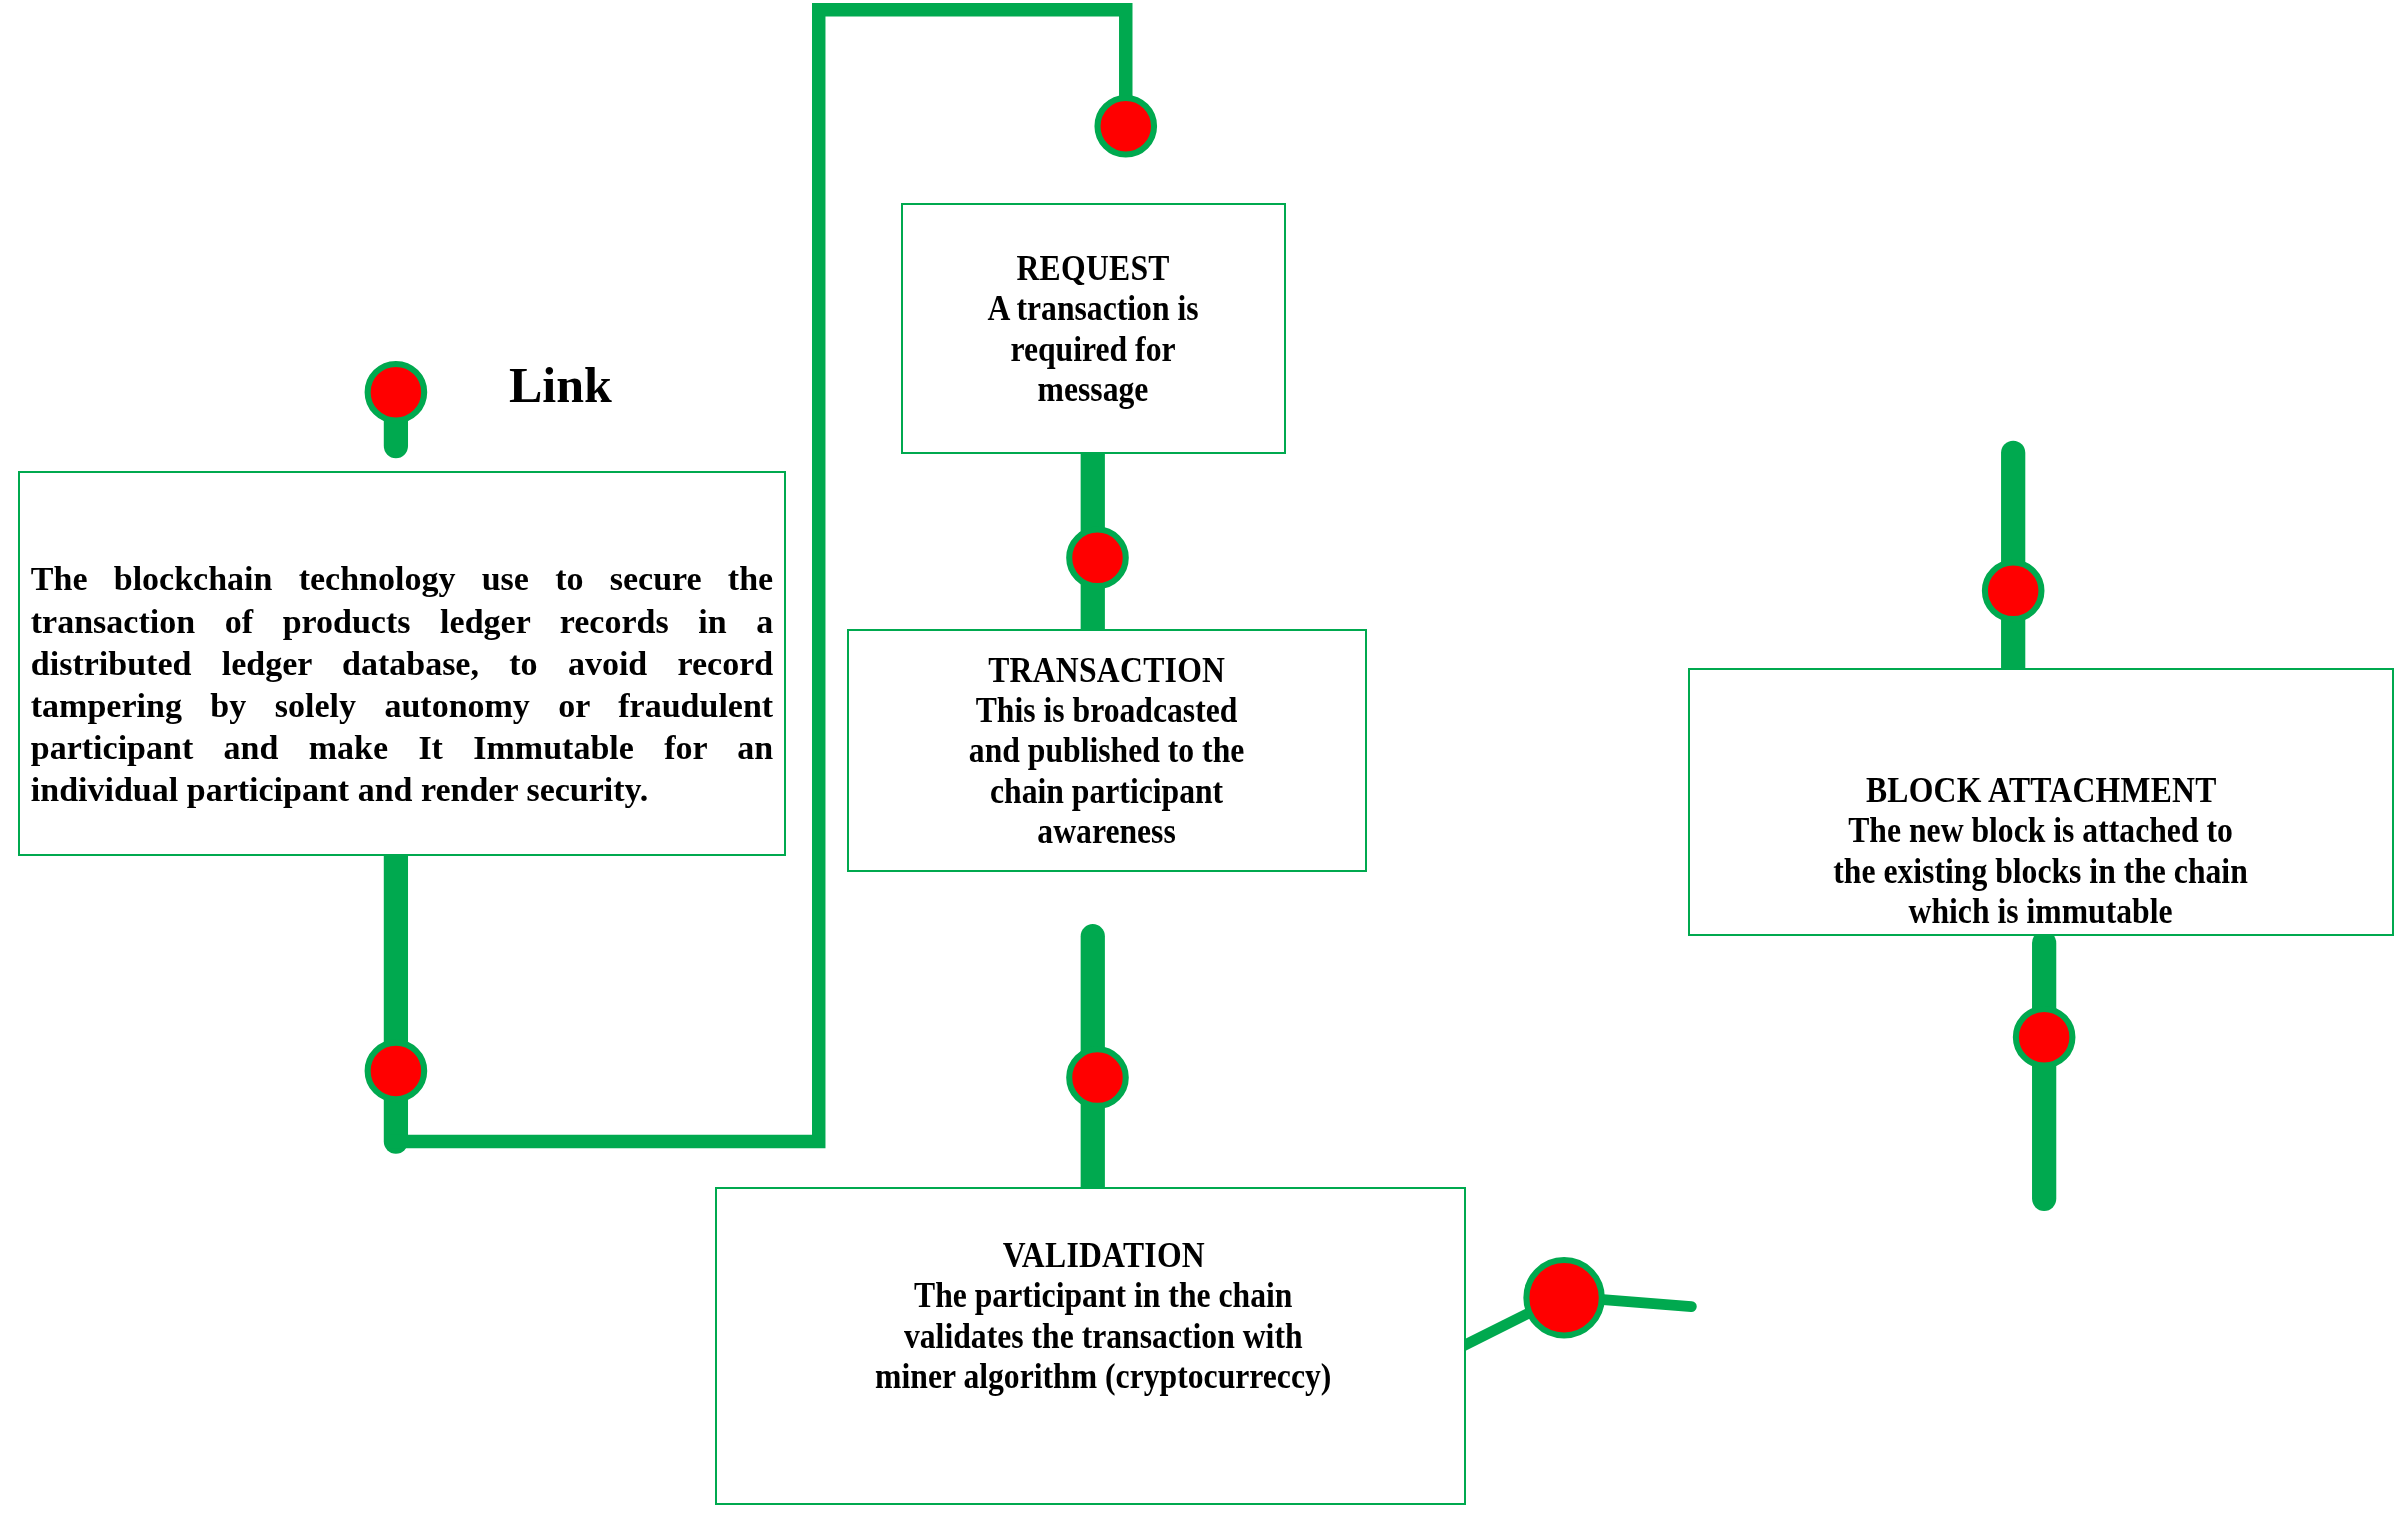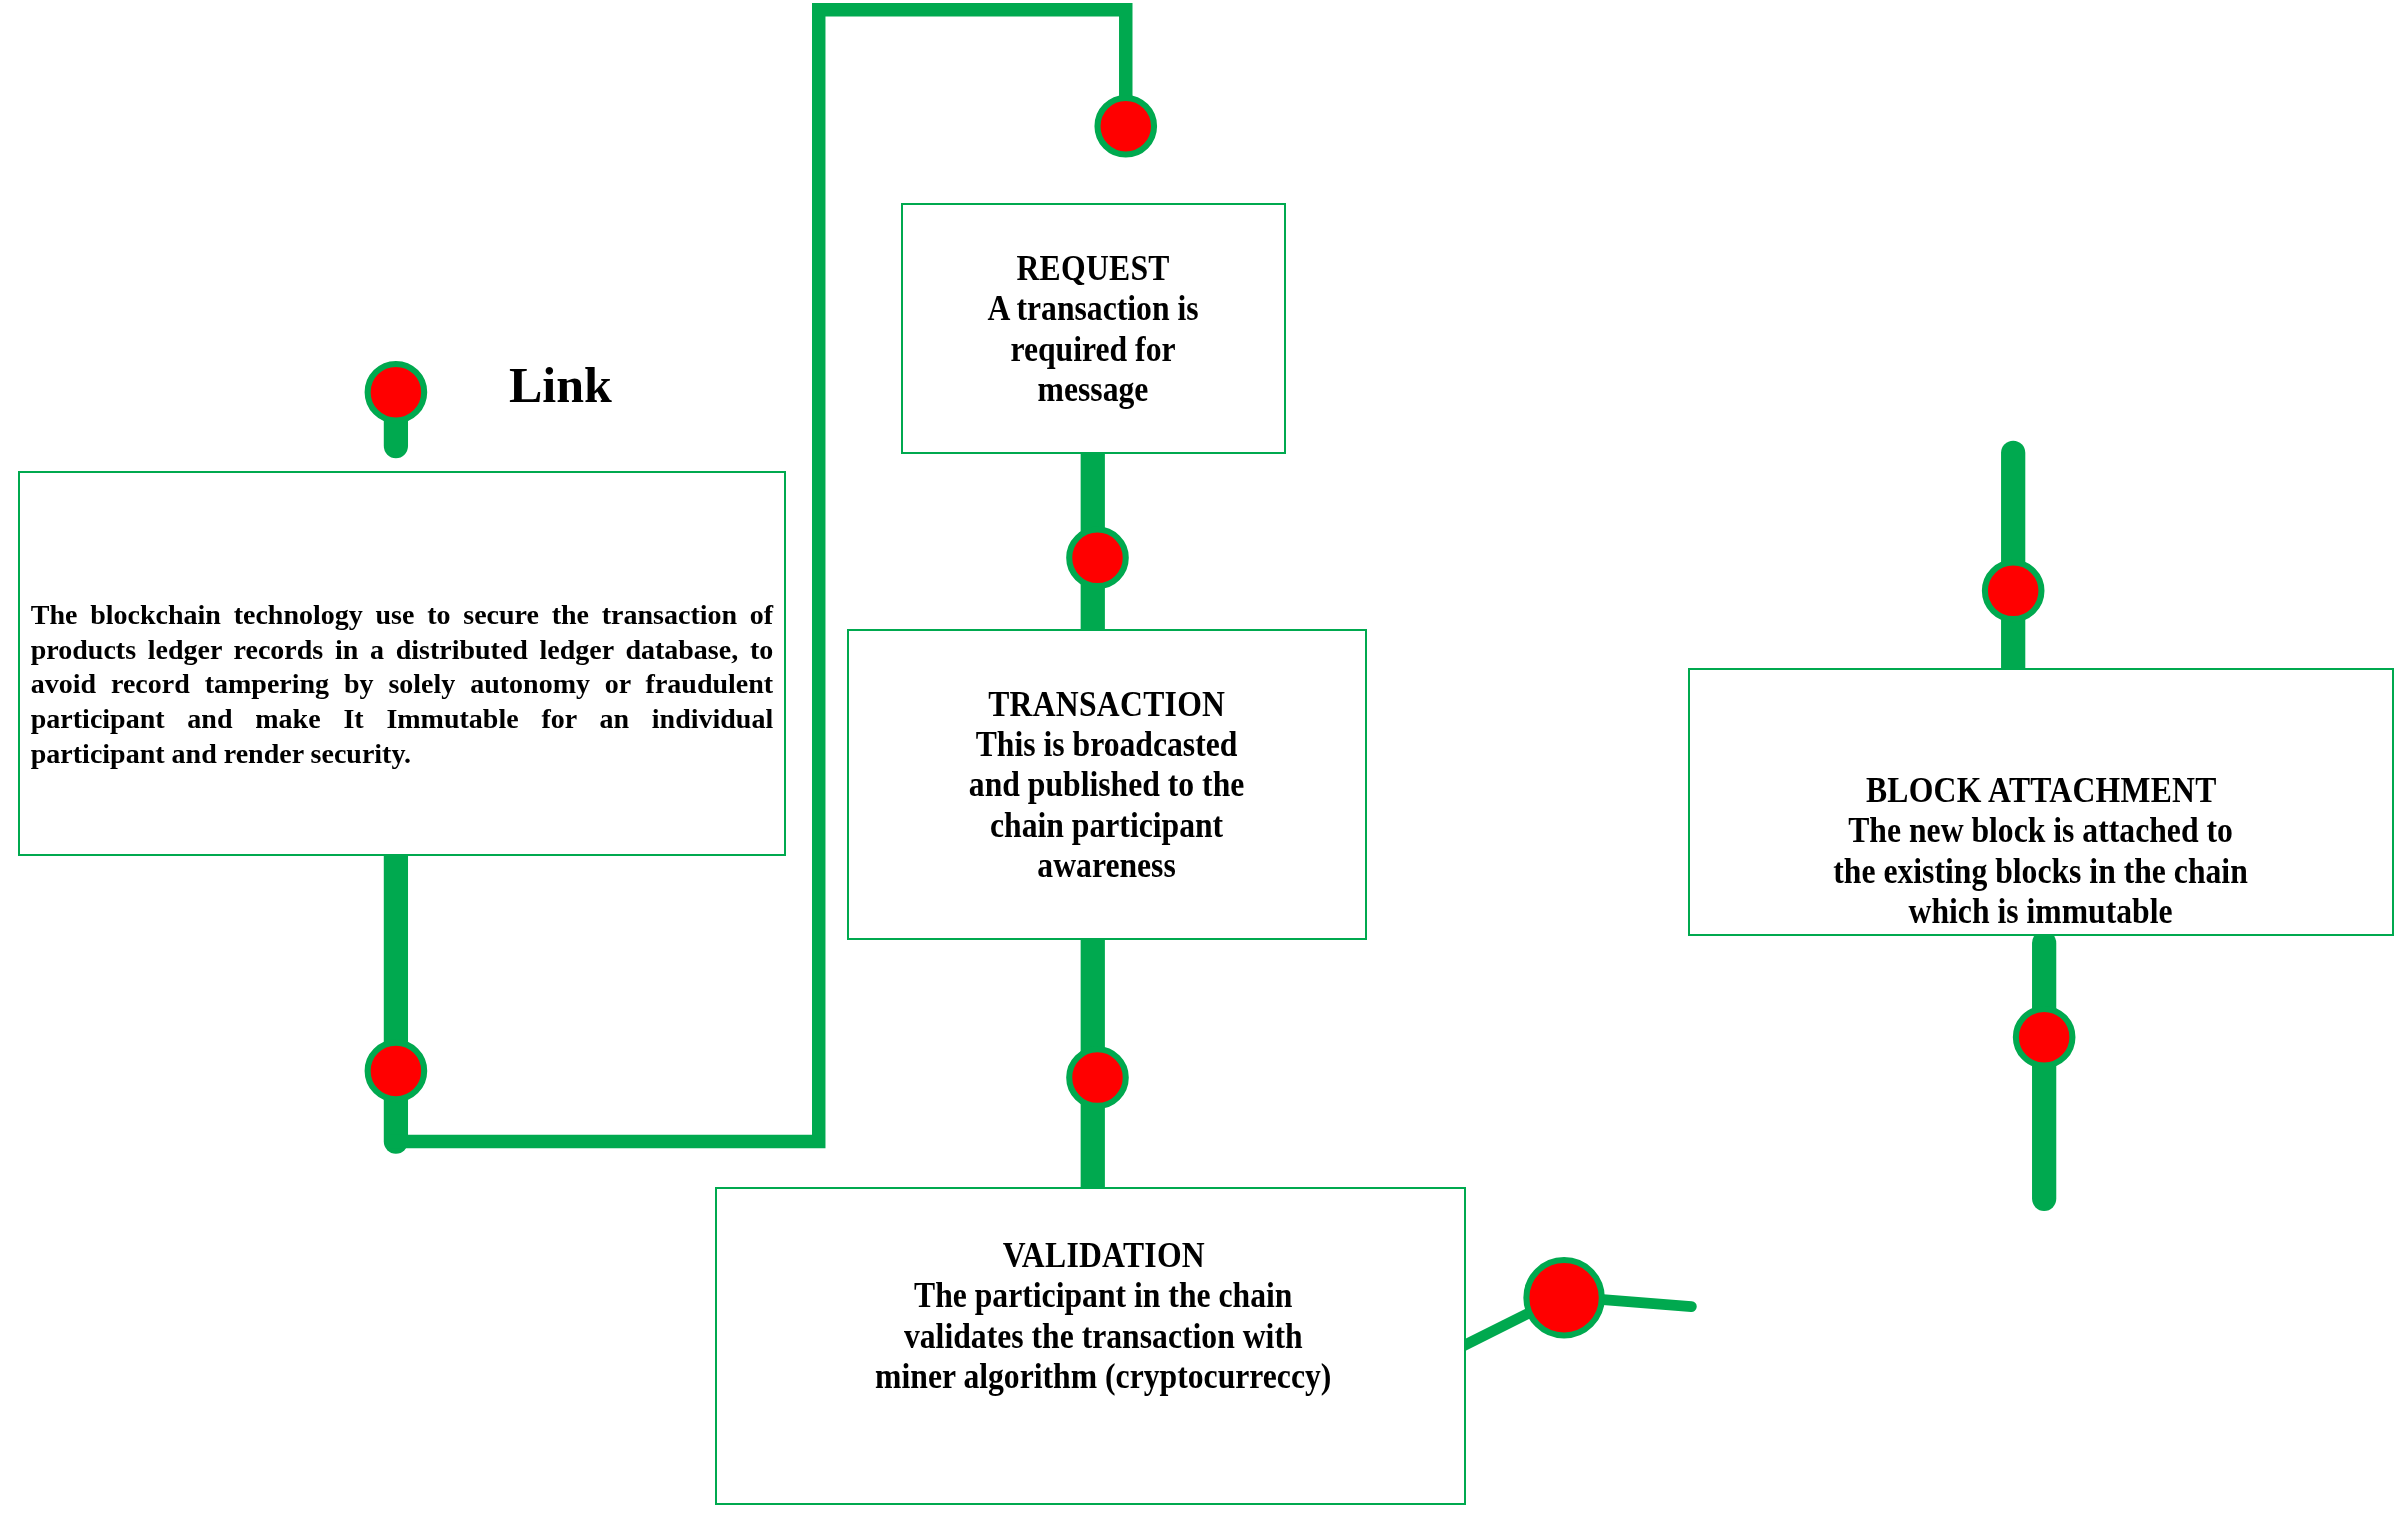--- a/index.html
+++ b/index.html
@@ -53,21 +53,21 @@
   .node-desc div { white-space: nowrap; }
 
   
   #link-box {
     padding: 9.4px 10.8px 6.7px 10.8px;
     align-items: stretch;
     justify-content: center;
   }
   #link-box .para {
     font-weight: bold;
-    font-size: 28px;
+    font-size: 34px;
     line-height: 1.24;
     text-align: justify;
     text-align-last: left;
     color: #000;
     margin-top: 40px;
   }
   .link-label {
     position: absolute;
     font-weight: bold;
     font-size: 50px;
@@ -130,21 +130,21 @@
 
   <div class="node-box" id="request-box" style="left: 901px; top: 191px; width: 385px; height: 251px; justify-content:center;margin-top:12px;">
     <div class="node-title">REQUEST</div>
     <div class="node-desc">
       <div>A transaction is</div>
       <div>required for</div>
       <div>message</div>
     </div>
   </div>
 
-  <div class="node-box" id="transaction-box" style="left: 847px; top: 629px; width: 520px; height: 311px; justify-content:center;">
+  <div class="node-box" id="transaction-box" style="left: 847px; top: 629px; width: 520px; height: 243px; justify-content:center;">
     <div class="node-title">TRANSACTION</div>
     <div class="node-desc">
       <div>This is broadcasted</div>
       <div>and published to the</div>
       <div>chain participant</div>
       <div>awareness</div>
     </div>
   </div>
 
   <div class="node-box" id="validation-box" style="left: 715px; top: 1187px; width: 751px; height: 318px; justify-content:flex-start; padding-top:46px;padding-left:33px;">

